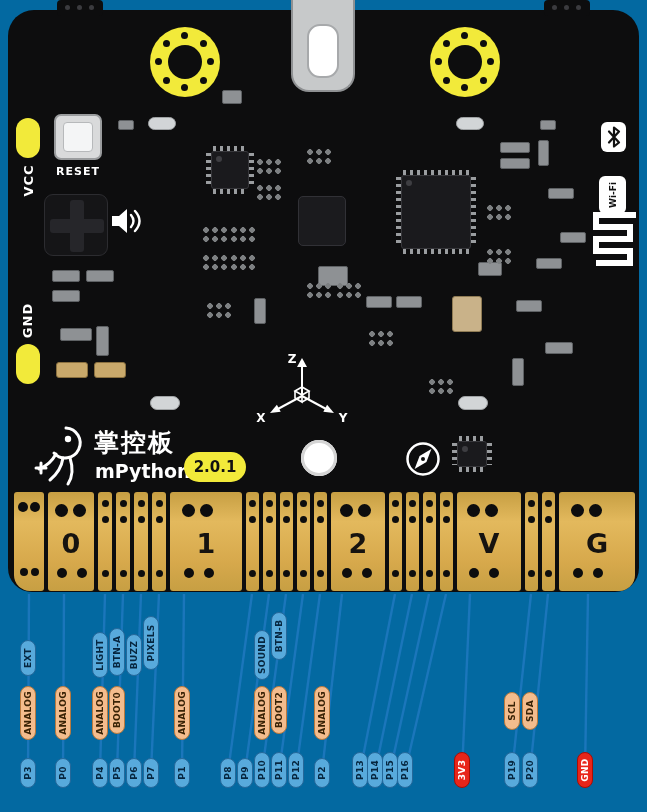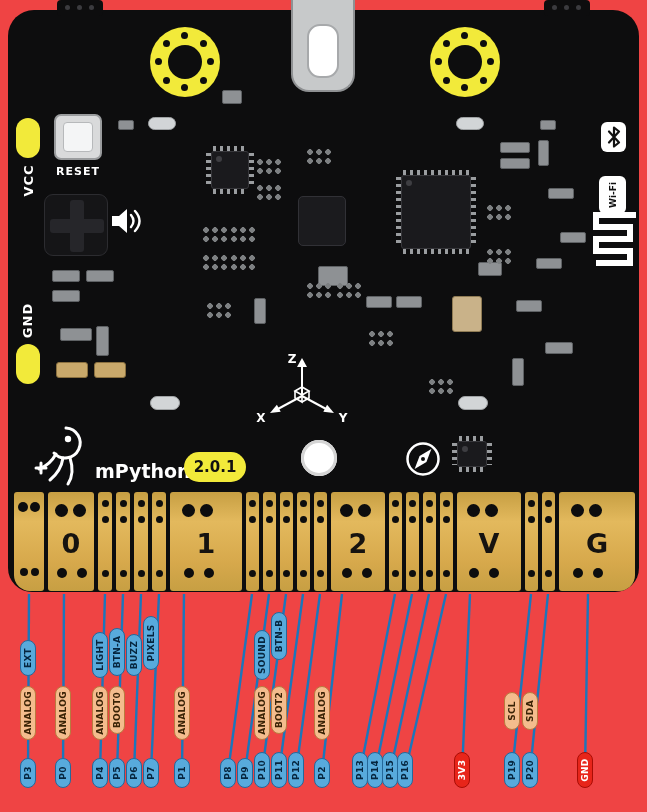--- a/index.html
+++ b/index.html
@@ -1,18 +1,18 @@
 <!DOCTYPE html>
 <html><head>
 <meta charset="utf-8">
 <style>
   *{margin:0;padding:0;box-sizing:border-box}
   html,body{background:#fff}
   body{width:647px;height:812px;font-family:"DejaVu Sans","Liberation Sans",sans-serif}
-  .stage{position:relative;width:647px;height:812px;overflow:hidden;background:#ef4444}
+  .stage{position:relative;width:647px;height:812px;overflow:hidden;background:#0369a1}
   .lines{position:absolute;left:0;top:0}
   .pinline{stroke:#1b76bb;stroke-width:2.4px;fill:none}
 
   
   .board{position:absolute;left:8px;top:10px;width:631px;height:582px;background:#0d0d0e;border-radius:26px 26px 24px 24px}
   .toptab{position:absolute;top:0;width:46px;height:16px;background:#0d0d0e;border-radius:4px}
   .toptab i{position:absolute;top:5px;width:5px;height:5px;border-radius:50%;background:#3b3b3f}
   .toptab i:nth-child(1){left:8px}.toptab i:nth-child(2){left:20px}.toptab i:nth-child(3){left:32px}
 
   .usb{position:absolute;left:291px;top:0;width:64px;height:92px;background:#c7c9ca;border:2px solid #8f9193;border-top:none;border-radius:0 0 18px 18px}
@@ -227,20 +227,21 @@
   <svg style="position:absolute;left:26px;top:422px" width="64" height="70">
     <g stroke="#fff" fill="none" stroke-width="3" stroke-linecap="round">
       <path d="M40 6 a15 15 0 1 1 -12 25"></path>
       <path d="M30 32 q-6 11 -17 15"></path>
       <path d="M37 36 q-2 13 -13 22"></path>
       <path d="M44 36 q5 15 -2 26"></path>
       <path d="M10 46 h10 M15 41 v10"></path>
     </g>
     <circle cx="42" cy="17" r="3.2" fill="#fff"></circle>
   </svg>
+  <div class="logo-cn">掌控板</div>
   <div class="logo-en">mPython</div>
   <div class="ver-badge">2.0.1</div>
 
   <div class="badge bt-badge">
     <svg width="18" height="24">
       <polyline points="4,6.5 14,17.5 9,21.5 9,2.5 14,6.5 4,17.5" stroke="#111" stroke-width="2.2" fill="none" stroke-linejoin="round" stroke-linecap="round"></polyline>
     </svg>
   </div>
   <div class="badge wifi-badge">
       <span>Wi-Fi</span>

